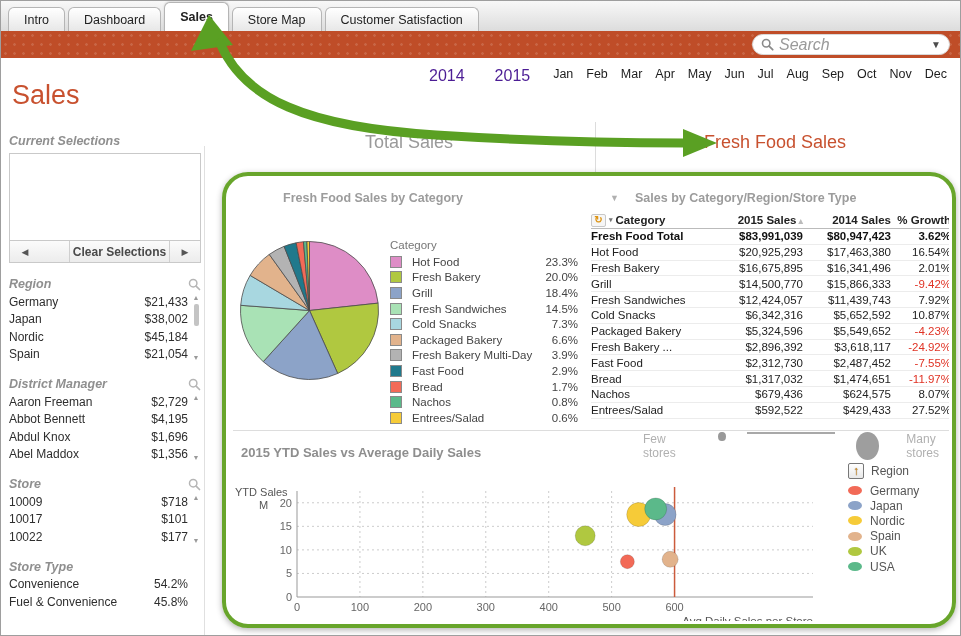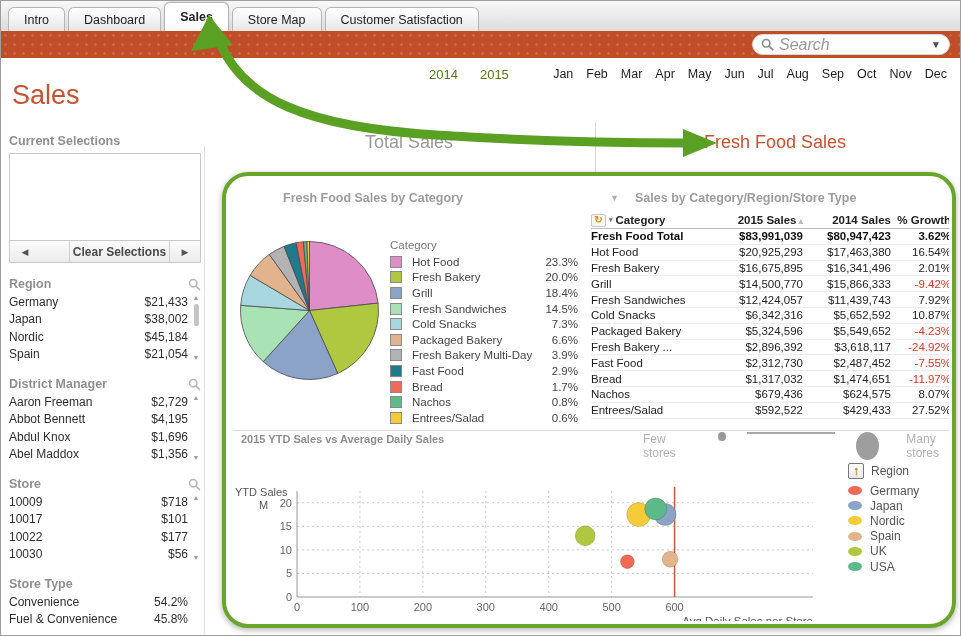--- a/index.html
+++ b/index.html
@@ -21,29 +21,29 @@
   .banner{position:absolute;left:0;top:30px;width:100%;height:27px;background:#bf4d28;
     background-image:radial-gradient(rgba(255,255,255,.14) 1px, transparent 1.6px);background-size:9px 9px;}
   .searchbox{position:absolute;top:33px;right:10px;width:198px;height:21px;background:#fff;
     border:1px solid #d8d8d8;border-radius:11px;display:flex;align-items:center;padding:0 8px;gap:5px;}
   .searchbox input{border:none;outline:none;flex:1;font-size:16px;font-style:italic;color:#444;
     font-family:"Liberation Sans",sans-serif;min-width:0;background:transparent;}
   .searchbox input::placeholder{color:#9a9a9a;font-style:italic;}
   .mag{width:13px;height:13px;flex:0 0 13px;}
   .dd-caret{color:#4c4c4c;font-size:10px;line-height:1;}
   
-  .years{position:absolute;left:428px;top:66px;display:flex;gap:22px;font-size:13px;color:#4d7c0f;}
+  .years{position:absolute;left:428px;top:66px;display:flex;gap:30px;font-size:16px;color:#4c1d95;}
   .months{position:absolute;right:13px;top:66px;display:flex;gap:13px;font-size:12.5px;color:#1d1d1d;}
   .years span,.months span{cursor:default;}
   
   .page-title{position:absolute;left:11px;top:79px;font-size:27px;color:#c8512f;}
   
   .sidebar{position:absolute;left:8px;top:133px;width:192px;}
   .side-divider{position:absolute;left:203px;top:145px;bottom:0;width:1px;background:#e0e0e0;}
-  .lb-title{font-size:12.5px;font-weight:bold;color:#8f8f8f;display:flex;align-items:center;}
+  .lb-title{font-size:12.5px;font-weight:bold;color:#8f8f8f;display:flex;align-items:center;font-style:italic;}
   .lb-title .sp{flex:1;}
   .cs-box{margin-top:5px;height:88px;border:1px solid #c9c9c9;background:#fff;}
   .cs-footer{height:22px;border:1px solid #c9c9c9;border-top:none;display:flex;align-items:stretch;
     background:linear-gradient(#fbfbfb,#ececec);}
   .cs-footer .nav{width:30px;display:flex;align-items:center;justify-content:center;color:#555;font-size:9px;}
   .cs-footer .mid{flex:1;border-left:1px solid #cfcfcf;border-right:1px solid #cfcfcf;
     display:flex;align-items:center;justify-content:center;font-size:12px;font-weight:bold;color:#4a4a4a;margin-left:29px;}
   .listbox{margin-top:14px;}
   .lb-rows{position:relative;margin-top:2px;padding-right:13px;}
   .lb-row{display:flex;height:17.5px;align-items:center;font-size:12px;color:#2e2e2e;}
@@ -83,21 +83,21 @@
   .cycle-dd{font-size:7px;color:#777;}
   .sort-glyph{color:#bbb;font-size:9px;margin-left:2px;}
   .trow{height:15.8px;border-bottom:1px solid #ececec;}
   .trow .cat{white-space:nowrap;overflow:hidden;}
   .trow .num{text-align:right;white-space:nowrap;}
   .trow.bold{font-weight:bold;color:#111;}
   .num.neg{color:#e03224;}
   
   .hdivider{position:absolute;left:232px;top:429px;width:716px;height:1px;background:#ddd;}
   
-  .scatter-title{position:absolute;left:240px;top:432px;font-size:11px;font-weight:bold;color:#8e8e8e;}
+  .scatter-title{position:absolute;left:240px;top:444px;font-size:13px;font-weight:bold;color:#8e8e8e;}
   .slider{position:absolute;left:642px;top:431px;height:32px;display:flex;align-items:flex-start;gap:27px;}
   .slider .lbl{font-size:12px;color:#b0b0b0;}
   .slider .dot{width:9px;height:9px;border-radius:50%;background:#999;}
   .slider .track{width:108px;height:2px;background:#a8a8a8;margin:0 -6px;}
   .slider .handle{width:28px;height:28px;border-radius:50%;background:#9e9e9e;}
   .ylab{position:absolute;left:234px;top:485px;font-size:11px;color:#555;}
   .ylab .m{margin-left:24px;margin-top:1px;}
   #scatter-svg{position:absolute;left:276px;top:484px;}
   
   .sc-legend{position:absolute;left:847px;top:462px;width:106px;font-size:12px;color:#555;}
@@ -290,24 +290,20 @@
           <div class="lb-row">
             <span class="nm">10017</span>
             <span class="vl">$101</span>
           </div>
 
           <div class="lb-row">
             <span class="nm">10022</span>
             <span class="vl">$177</span>
           </div>
 
-          <div class="lb-row">
-            <span class="nm">10030</span>
-            <span class="vl">$56</span>
-          </div>
         </div>
     </div>
 
     <div class="listbox">
       <div class="lb-title">
         <span>Store Type</span>
       </div>
       <div class="lb-rows">
 
           <div class="lb-row">

